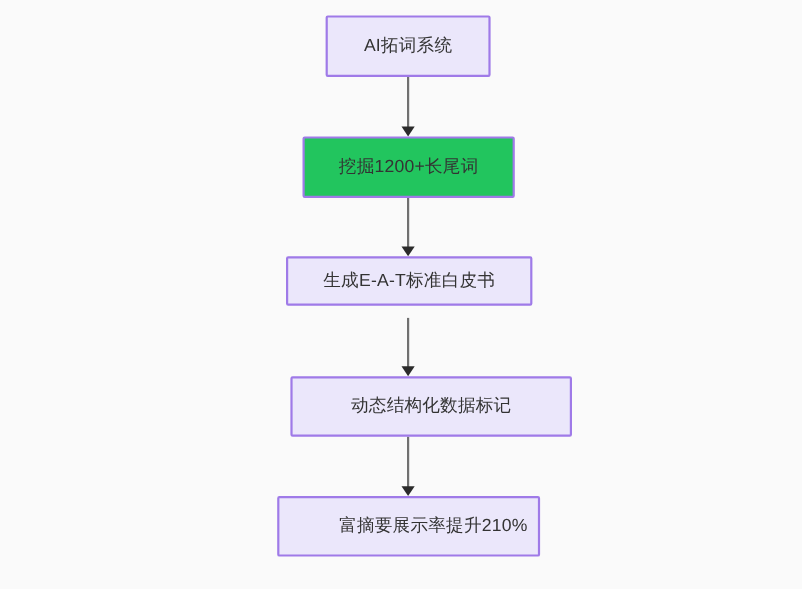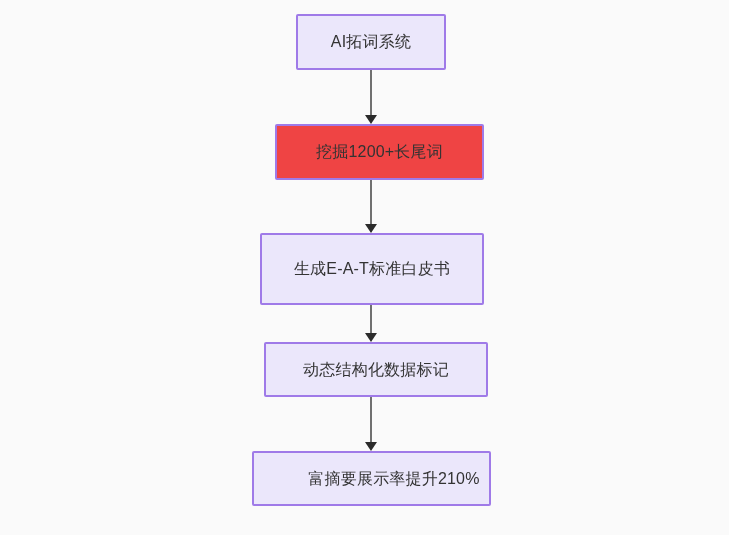--- a/index.html
+++ b/index.html
@@ -84,29 +84,29 @@
 
   <div class="edge" style="left: 371px; top: 397px;">
     <div class="edge-line" style="height: 46px; background: rgb(112, 112, 112);"></div>
     <div class="edge-head" style="top: 45px; border-top-color: rgb(43, 43, 43);"></div>
   </div>
 
   <div class="node" style="left: 296px; top: 14px; width: 150px; height: 56px; background: rgb(235, 231, 251); border-color: rgb(159, 122, 232); color: rgb(51, 51, 51);">
     <span class="node-label">AI拓词系统</span>
   </div>
 
-  <div class="node" style="left: 275px; top: 124px; width: 209px; height: 56px; background: #ef4444; border-color: rgb(159, 122, 232); color: rgb(51, 51, 51);">
+  <div class="node" style="left: 275px; top: 124px; width: 193px; height: 56px; background: #22c55e; border-color: rgb(159, 122, 232); color: rgb(51, 51, 51);">
     <span class="node-label">挖掘1200+长尾词</span>
   </div>
 
-  <div class="node" style="left: 260px; top: 233px; width: 224px; height: 72px; background: rgb(235, 231, 251); border-color: rgb(159, 122, 232); color: rgb(51, 51, 51);">
+  <div class="node" style="left: 260px; top: 233px; width: 224px; height: 45px; background: rgb(235, 231, 251); border-color: rgb(159, 122, 232); color: rgb(51, 51, 51);">
     <span class="node-label">生成E-A-T标准白皮书</span>
   </div>
 
-  <div class="node" style="left: 264px; top: 342px; width: 224px; height: 55px; background: rgb(235, 231, 251); border-color: rgb(159, 122, 232); color: rgb(51, 51, 51);">
+  <div class="node" style="left: 264px; top: 342px; width: 256px; height: 55px; background: rgb(235, 231, 251); border-color: rgb(159, 122, 232); color: rgb(51, 51, 51);">
     <span class="node-label">动态结构化数据标记</span>
   </div>
 
   <div class="node" style="left: 252px; top: 451px; width: 239px; height: 55px; background: rgb(235, 231, 251); border-color: rgb(159, 122, 232); color: rgb(51, 51, 51); padding-left: 45px;">
     <span class="node-label">富摘要展示率提升210%</span>
   </div>
 
 </div>
 
 </body></html>

